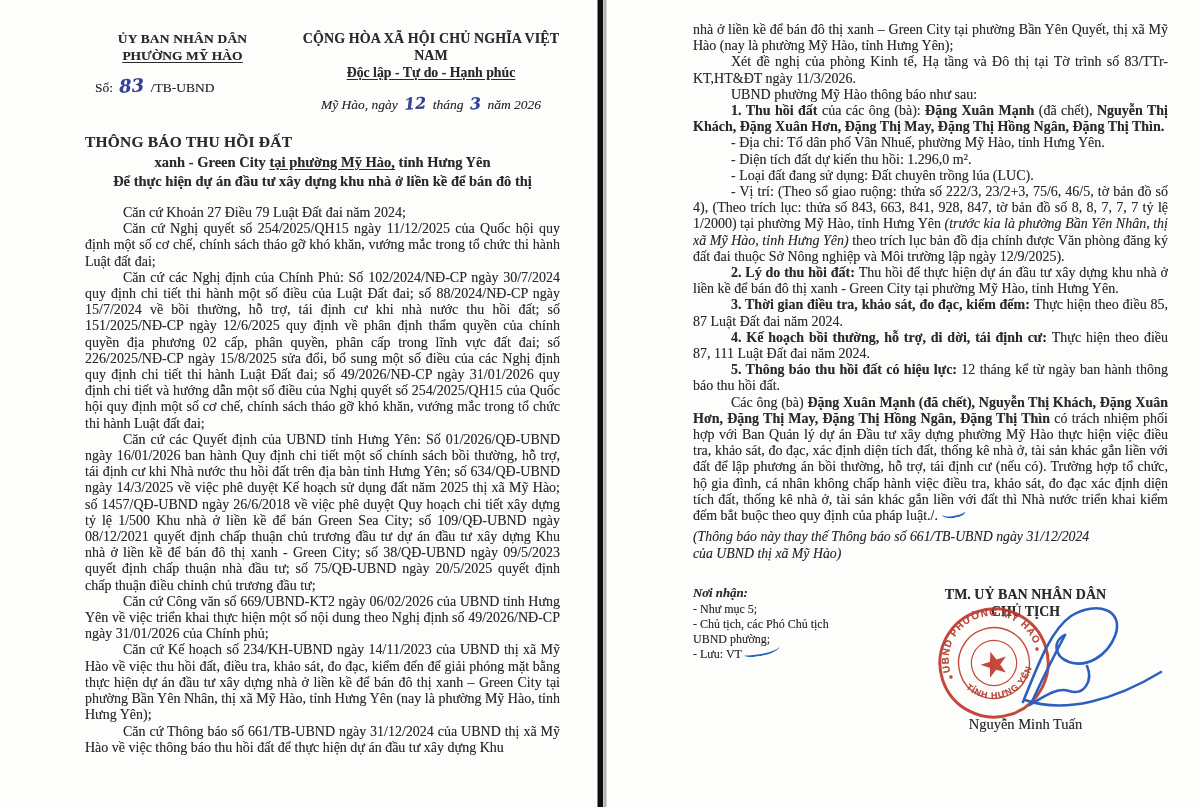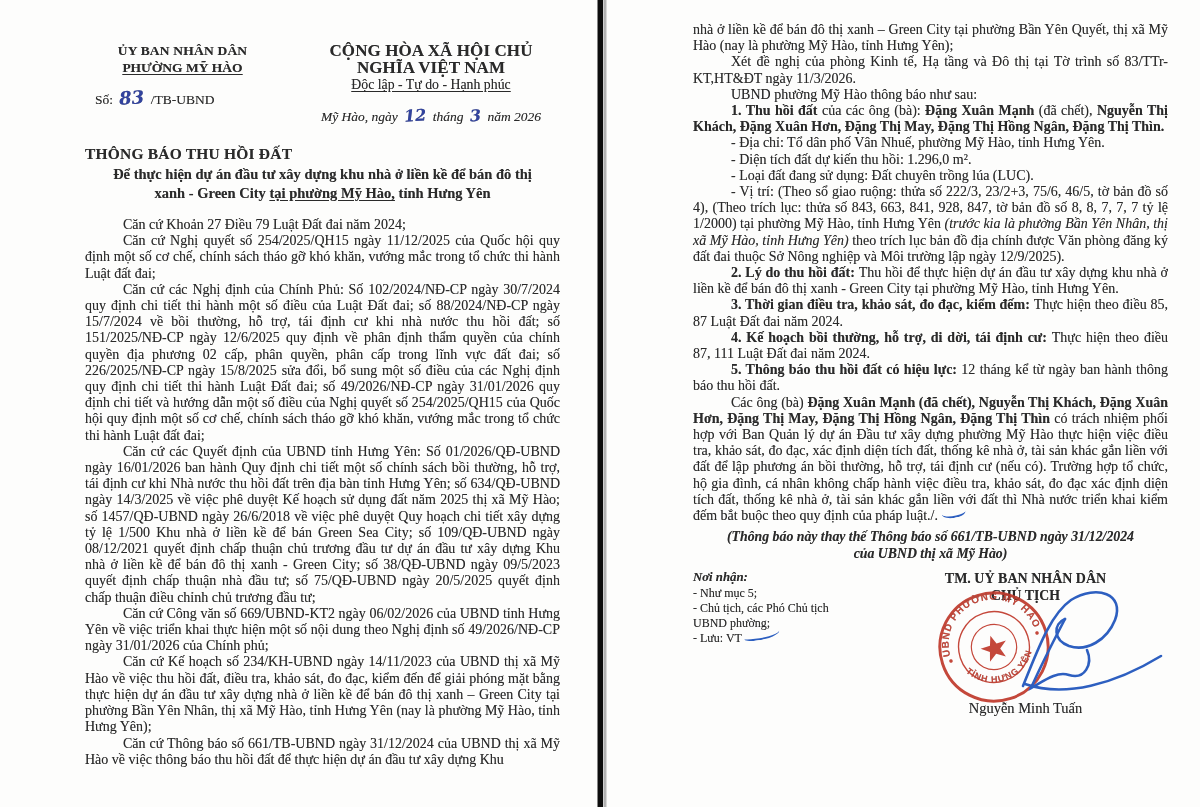--- a/index.html
+++ b/index.html
@@ -1,38 +1,38 @@
 <!DOCTYPE html>
 <html><head>
 <meta charset="utf-8">
 <style>
   html,body{margin:0;padding:0;background:#ffffff;}
   body{width:1200px;height:807px;overflow:hidden;
        font-family:"Liberation Serif","DejaVu Serif",serif;color:#2a2a2a;}
   .scan{display:flex;width:1200px;height:807px;background:#fdfdfc;}
   .page{background:#fdfdfc;height:807px;box-sizing:border-box;position:relative;
         text-shadow:0 0 .5px rgba(45,45,45,.45);}
-  .page1{width:597px;padding:42px 37px 0 85px;}
+  .page1{width:597px;padding:30px 37px 0 85px;}
   .divider{width:10px;height:807px;flex:0 0 10px;
            background:linear-gradient(to right,#fdfdfc 0px,#0d0d0d 1px,#0d0d0d 6px,#f2f2f2 6px,#aeaeae 7px,#b5b5b5 9px,#fdfdfc 10px);}
   .page2{width:593px;padding:22px 32px 0 86px;}
 
   .b{font-weight:bold;}
   .it{font-style:italic;}
   .u{text-decoration:underline;text-underline-offset:2px;}
-  .center{text-align:center;font-weight:bold;}
+  .center{text-align:left;}
 
   
   .nat-header{display:flex;align-items:flex-start;}
   .org{width:195px;text-align:center;flex:0 0 195px;}
   .org-l1{font-weight:bold;font-size:13.5px;line-height:17px;letter-spacing:.2px;}
   .org-l2{font-weight:bold;font-size:13.5px;line-height:17px;}
   .nat{flex:1;text-align:center;margin-left:22px;}
-  .nat-l1{font-weight:bold;font-size:17px;line-height:17px;letter-spacing:.1px;}
-  .nat-l2{font-weight:normal;font-size:13.8px;line-height:18px;}
+  .nat-l1{font-weight:bold;font-size:14px;line-height:17px;letter-spacing:.1px;}
+  .nat-l2{font-weight:bold;font-size:13.8px;line-height:18px;}
   .doc-no{margin-top:16px;font-size:13.5px;text-align:left;padding-left:10px;white-space:nowrap;}
   .dateline{margin-top:15px;font-size:13.5px;white-space:nowrap;}
   .hand{display:inline-block;color:#32439e;font-style:italic;font-weight:bold;
         font-size:18px;transform:rotate(-4deg);padding:0 3px;line-height:10px;
         font-family:"DejaVu Serif",serif;}
   .hand-sm{font-size:16px;}
 
   
   .title{font-size:15.5px;font-weight:bold;text-align:left;margin:20px 0 2px 0;letter-spacing:.2px;}
   .subtitle{font-weight:bold;font-size:14.5px;text-align:center;line-height:19px;margin-bottom:14px;}
@@ -40,21 +40,21 @@
   
   .body{font-size:14px;line-height:16.2px;text-align:justify;}
   .para{margin:0;text-indent:38px;}
   .para.no-indent{text-indent:0;}
   .page1 .body{margin-top:4px;}
 
   
   .closing-note{font-style:italic;font-size:13.8px;line-height:17px;margin-top:4px;}
 
   
-  .sign-row{display:flex;margin-top:8px;}
+  .sign-row{display:flex;margin-top:24px;}
   .recipients{flex:0 0 190px;font-size:12px;line-height:15px;}
   .rec-title{font-weight:bold;font-style:italic;font-size:12.8px;margin-bottom:1px;}
   .rec-item{white-space:nowrap;}
   .ink-strike{display:inline-block;width:36px;height:9px;margin-left:2px;
               border-bottom:2px solid #2d5fc0;border-radius:0 0 70% 30%;
               transform:rotate(-7deg) translateY(-2px);}
   .ink-mark{display:inline-block;width:24px;height:9px;margin-left:4px;
             border-bottom:2px solid #2d5fc0;border-radius:0 0 60% 80%;
             transform:rotate(-12deg) translateY(-2px);}
   .sig-block{margin-left:auto;width:305px;text-align:center;position:relative;}
@@ -89,22 +89,22 @@
           <span class="hand hand-sm">12</span>
           <span class="it">tháng</span>
           <span class="hand hand-sm">3</span>
           <span class="it">năm 2026</span>
         </div>
       </div>
     </header>
 
     <h1 class="title">THÔNG BÁO THU HỒI ĐẤT</h1>
     <div class="subtitle">
+      <div><span>xanh - Green City </span><span class="u">tại phường Mỹ Hào,</span><span> tỉnh Hưng Yên</span></div>
       <div>Để thực hiện dự án đầu tư xây dựng khu nhà ở liền kề để bán đô thị</div>
-      <div><span>xanh - Green City </span><span class="u">tại phường Mỹ Hào,</span><span> tỉnh Hưng Yên</span></div>
     </div>
 
     <div class="body">
         <p class="para"><span>Căn cứ Khoản 27 Điều 79 Luật Đất đai năm 2024;</span></p>
         <p class="para"><span>Căn cứ Nghị quyết số 254/2025/QH15 ngày 11/12/2025 của Quốc hội quy định một số cơ chế, chính sách tháo gỡ khó khăn, vướng mắc trong tổ chức thi hành Luật đất đai;</span></p>
         <p class="para"><span>Căn cứ các Nghị định của Chính Phủ: Số 102/2024/NĐ-CP ngày 30/7/2024 quy định chi tiết thi hành một số điều của Luật Đất đai; số 88/2024/NĐ-CP ngày 15/7/2024 về bồi thường, hỗ trợ, tái định cư khi nhà nước thu hồi đất; số 151/2025/NĐ-CP ngày 12/6/2025 quy định về phân định thẩm quyền của chính quyền địa phương 02 cấp, phân quyền, phân cấp trong lĩnh vực đất đai; số 226/2025/NĐ-CP ngày 15/8/2025 sửa đổi, bổ sung một số điều của các Nghị định quy định chi tiết thi hành Luật Đất đai; số 49/2026/NĐ-CP ngày 31/01/2026 quy định chi tiết và hướng dẫn một số điều của Nghị quyết số 254/2025/QH15 của Quốc hội quy định một số cơ chế, chính sách tháo gỡ khó khăn, vướng mắc trong tổ chức thi hành Luật đất đai;</span></p>
         <p class="para"><span>Căn cứ các Quyết định của UBND tỉnh Hưng Yên: Số 01/2026/QĐ-UBND ngày 16/01/2026 ban hành Quy định chi tiết một số chính sách bồi thường, hỗ trợ, tái định cư khi Nhà nước thu hồi đất trên địa bàn tỉnh Hưng Yên; số 634/QĐ-UBND ngày 14/3/2025 về việc phê duyệt Kế hoạch sử dụng đất năm 2025 thị xã Mỹ Hào; số 1457/QĐ-UBND ngày 26/6/2018 về việc phê duyệt Quy hoạch chi tiết xây dựng tỷ lệ 1/500 Khu nhà ở liền kề để bán Green Sea City; số 109/QĐ-UBND ngày 08/12/2021 quyết định chấp thuận chủ trương đầu tư dự án đầu tư xây dựng Khu nhà ở liền kề để bán đô thị xanh - Green City; số 38/QĐ-UBND ngày 09/5/2023 quyết định chấp thuận nhà đầu tư; số 75/QĐ-UBND ngày 20/5/2025 quyết định chấp thuận điều chỉnh chủ trương đầu tư;</span></p>
         <p class="para"><span>Căn cứ Công văn số 669/UBND-KT2 ngày 06/02/2026 của UBND tỉnh Hưng Yên về việc triển khai thực hiện một số nội dung theo Nghị định số 49/2026/NĐ-CP ngày 31/01/2026 của Chính phủ;</span></p>
         <p class="para"><span>Căn cứ Kế hoạch số 234/KH-UBND ngày 14/11/2023 của UBND thị xã Mỹ Hào về việc thu hồi đất, điều tra, khảo sát, đo đạc, kiểm đến để giải phóng mặt bằng thực hiện dự án đầu tư xây dựng nhà ở liền kề để bán đô thị xanh – Green City tại phường Bần Yên Nhân, thị xã Mỹ Hào, tỉnh Hưng Yên (nay là phường Mỹ Hào, tỉnh Hưng Yên);</span></p>
         <p class="para"><span>Căn cứ Thông báo số 661/TB-UBND ngày 31/12/2024 của UBND thị xã Mỹ Hào về việc thông báo thu hồi đất để thực hiện dự án đầu tư xây dựng Khu</span></p>

